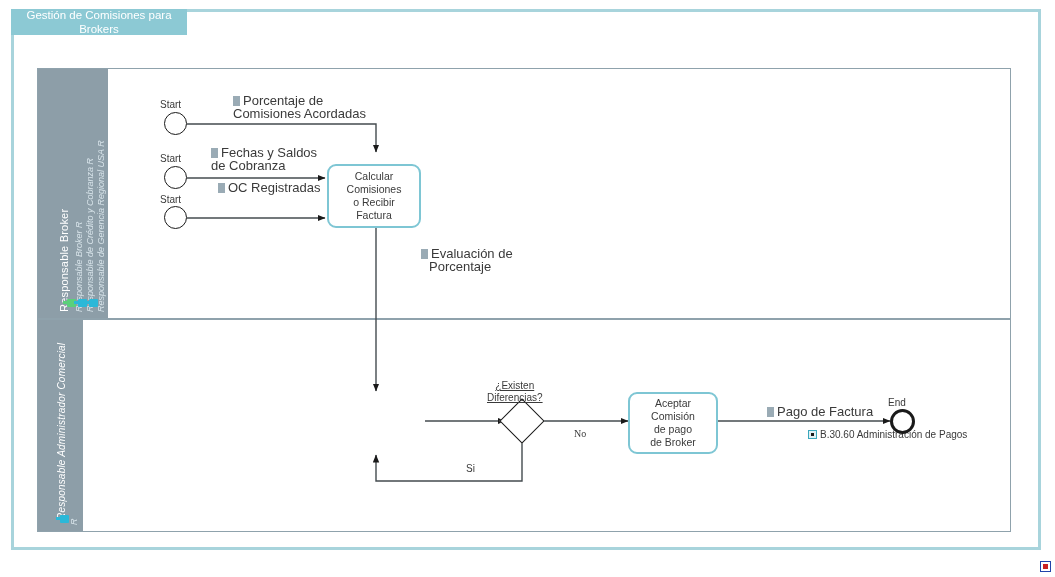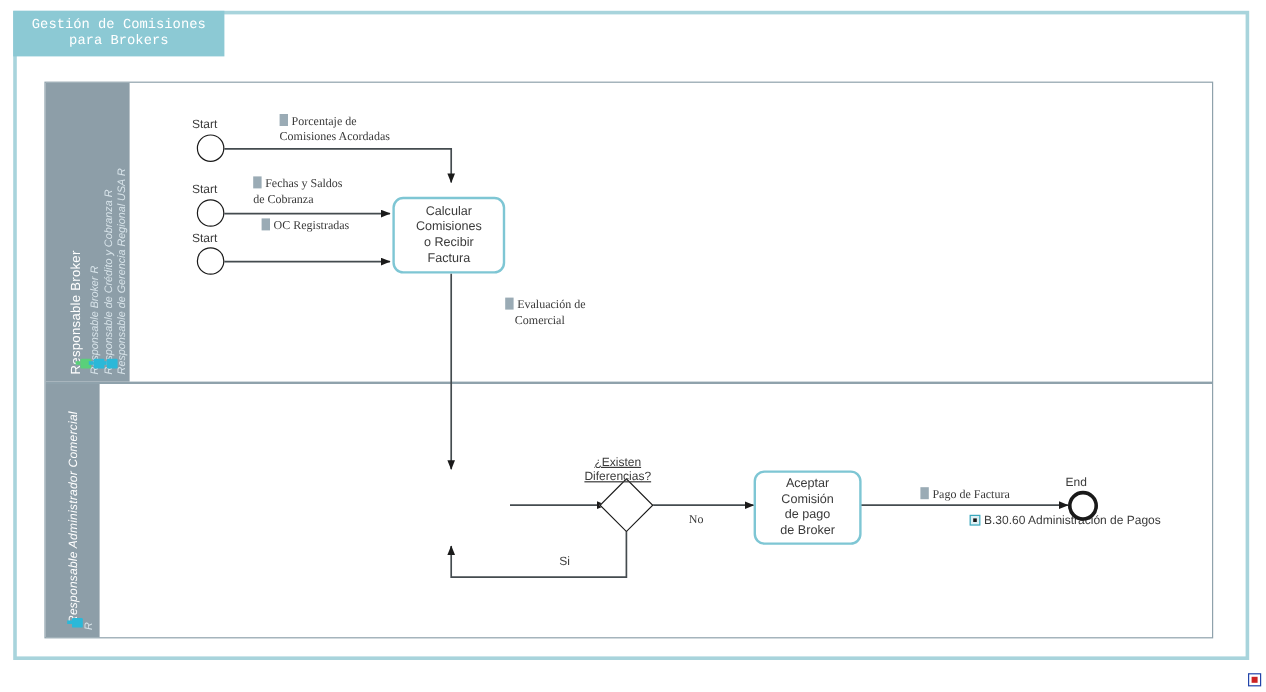--- a/index.html
+++ b/index.html
@@ -27,32 +27,31 @@
     border: 3px solid #a8d4dc;
     background: transparent;
     box-sizing: border-box;
   }
   
   #title-tab {
     position: absolute;
     left: 11px;
     top: 9px;
     width: 176px;
-    height: 38px;
+    height: 26px;
     background: #8cc9d4;
     color: #ffffff;
     font-size: 11.5px;
     line-height: 14px;
     text-align: center;
     display: flex;
     align-items: center;
     justify-content: center;
     box-sizing: border-box;
     padding: 0 6px;
-    font-family: Liberation Mono, monospace;
   }
   
   #pool {
     position: absolute;
     left: 37px;
     top: 68px;
     width: 974px;
     height: 464px;
     border: 1px solid #8fa2ac;
     background: #ffffff;
@@ -165,25 +164,24 @@
   .flow-label {
     position: absolute;
     font-size: 10px;
     color: #3a3a3a;
     white-space: nowrap;
   }
 
   
   .dataobj {
     position: absolute;
-    font-size: 10px;
+    font-size: 13px;
     line-height: 12.5px;
     color: #3a3a3a;
     white-space: nowrap;
-    font-family: Liberation Serif, serif;
   }
   .dataobj .doc-icon {
     display: inline-block;
     width: 7px;
     height: 10px;
     background: #9aabb5;
     vertical-align: -1px;
     margin-right: 3px;
   }
   .linkref {
@@ -322,21 +320,21 @@
     <span class="doc-icon"></span><span>Fechas y Saldos</span>
     <div style="margin-left:0;">de Cobranza</div>
   </div>
 
   <div class="dataobj" style="left:218px; top:182px;">
     <span class="doc-icon"></span><span>OC Registradas</span>
   </div>
 
   <div class="dataobj" style="left:421px; top:248px;">
     <span class="doc-icon"></span><span>Evaluación de</span>
-    <div style="margin-left:8px;">Comercial</div>
+    <div style="margin-left:8px;">Porcentaje</div>
   </div>
 
   <div class="dataobj" style="left:767px; top:406px;">
     <span class="doc-icon"></span><span>Pago de Factura</span>
   </div>
 
   <div class="linkref" style="left:808px; top:429px;">
     <span class="link-icon"></span><span>B.30.60 Administración de Pagos</span>
   </div>
 

